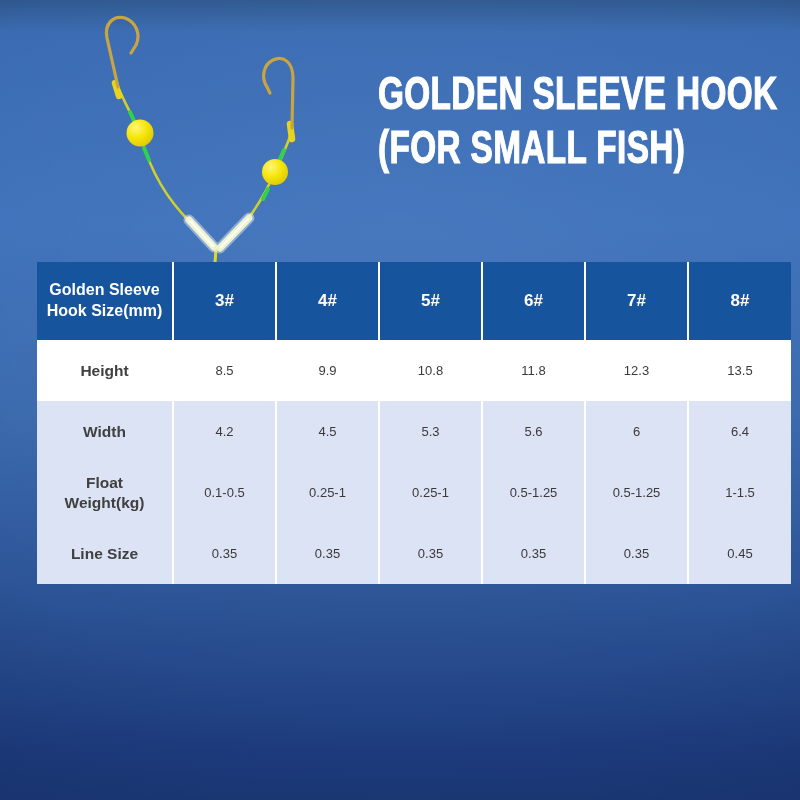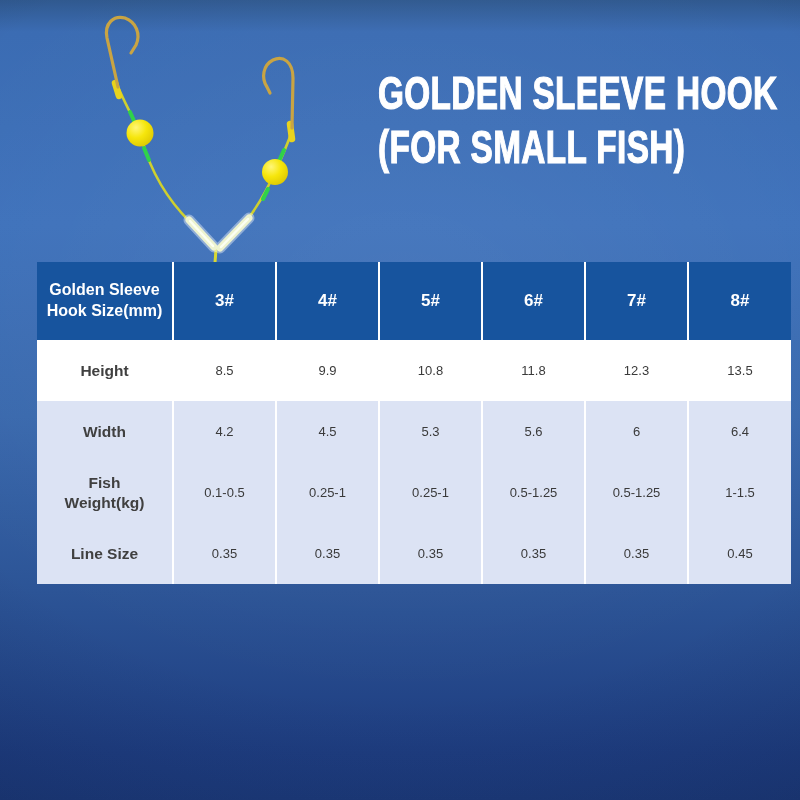--- a/index.html
+++ b/index.html
@@ -133,21 +133,21 @@
         <tr class="alt">
           <td class="rowlabel">Width</td>
           <td>4.2</td>
           <td>4.5</td>
           <td>5.3</td>
           <td>5.6</td>
           <td>6</td>
           <td>6.4</td>
         </tr>
         <tr class="alt">
-          <td class="rowlabel">Fish
+          <td class="rowlabel">Float
 Weight(kg)</td>
           <td>0.1-0.5</td>
           <td>0.25-1</td>
           <td>0.25-1</td>
           <td>0.5-1.25</td>
           <td>0.5-1.25</td>
           <td>1-1.5</td>
         </tr>
         <tr class="alt">
           <td class="rowlabel">Line Size</td>

